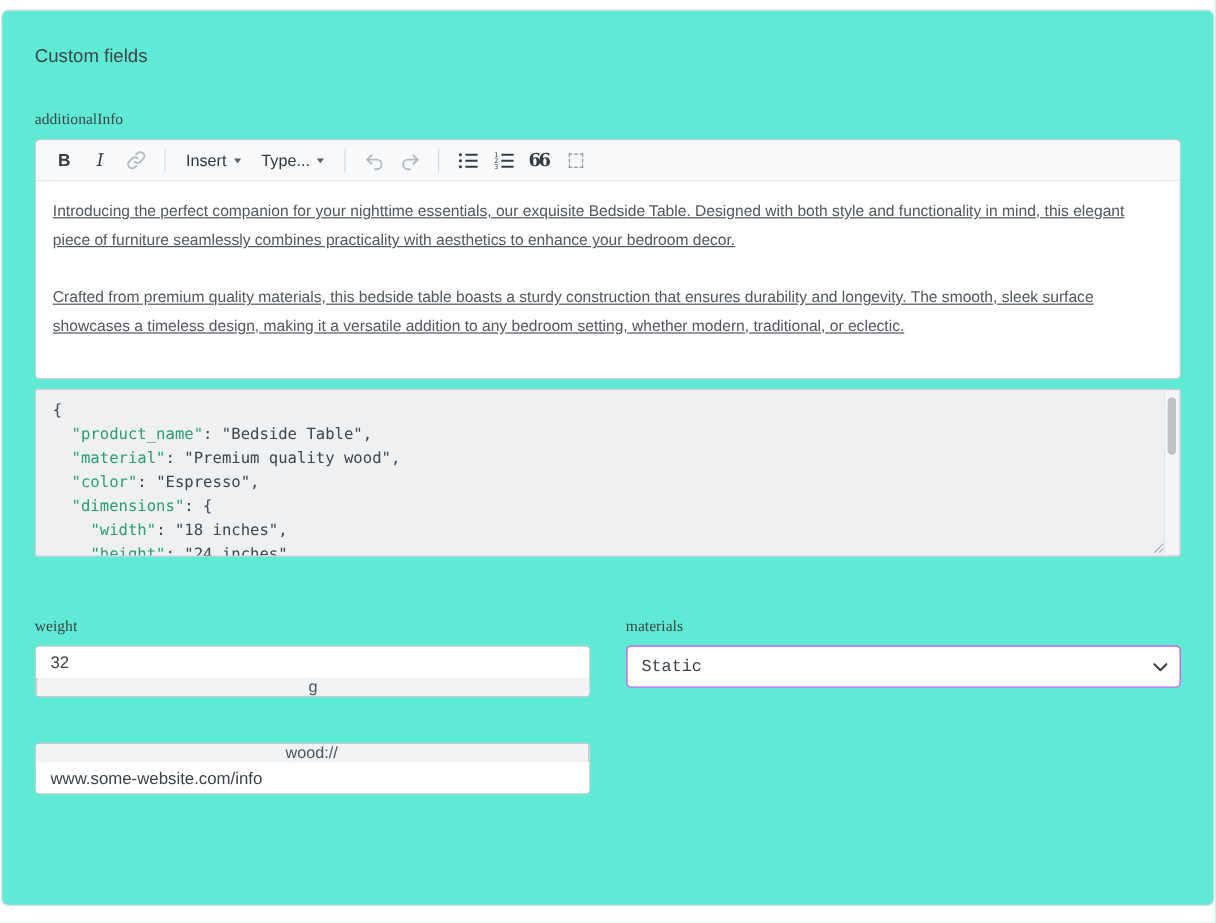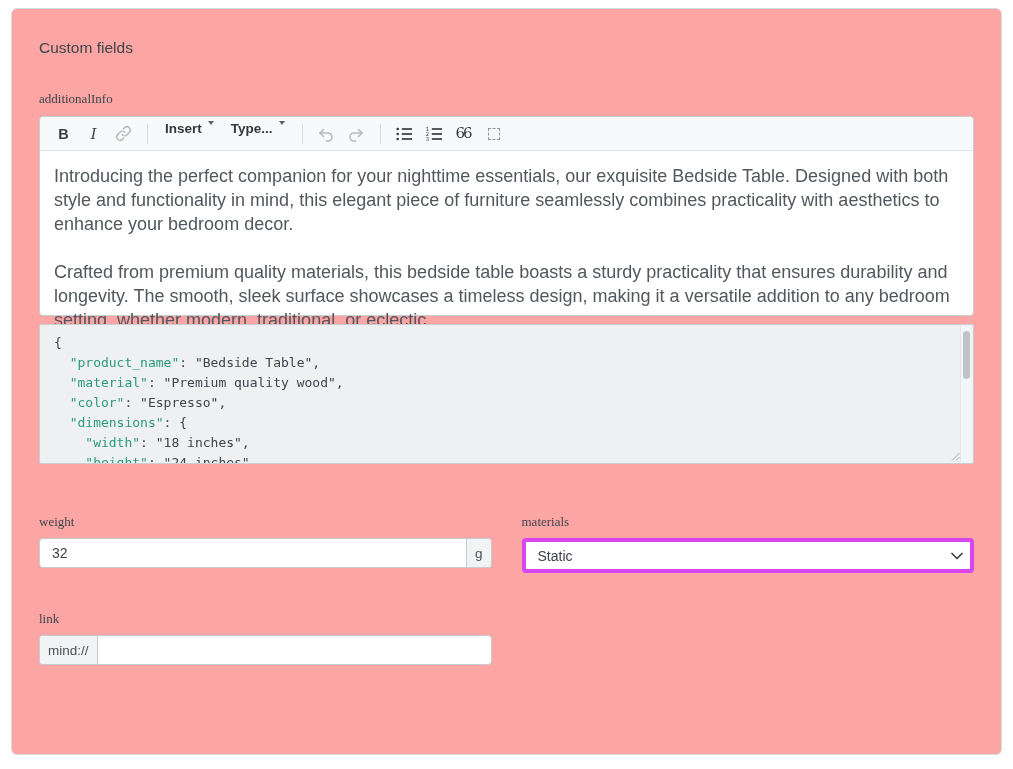--- a/index.html
+++ b/index.html
@@ -5,25 +5,25 @@
   * { box-sizing: border-box; }
   html, body { margin: 0; padding: 0; }
   body {
     width: 1013px; height: 769px;
     background: #ffffff;
     font-family: "Liberation Sans", sans-serif;
     color: #3f4449;
     overflow: hidden;
   }
   .panel {
-    margin: 8px 11px;
+    margin: 8px 1px;
     height: 747px;
     border: 1px solid #d9dcdf;
     border-radius: 6px;
-    background: #fca5a5;
+    background: #5eead4;
     padding: 0 27px;
   }
   .panel-title {
     margin: 0;
     padding-top: 30px;
     font-size: 15.5px;
     font-weight: 500;
     color: #3f4449;
   }
   .field-label { font-size: 13px; color: #3f4449; font-family: Liberation Serif, serif; }
@@ -51,45 +51,45 @@
     width: 27px; height: 26px;
     border: 0; background: transparent;
     color: #373c42; cursor: pointer; padding: 0;
     font-family: inherit;
   }
   .tb-bold { font-weight: 700; font-size: 14.5px; }
   .tb-italic { font-style: italic; font-family: "DejaVu Serif", serif; font-size: 14.5px; }
   .muted { color: #b7bbc0; }
   .tb-divider { width: 1px; height: 20px; background: #d9dce0; margin: 0 7px; flex: 0 0 auto; }
   .tb-drop {
-    display: flex; align-items: flex-start; gap: 6px;
+    display: flex; align-items: center; gap: 6px;
     border: 0; background: transparent;
     height: 26px; padding: 0 7px;
     font-size: 13.5px; color: #33383d; cursor: pointer;
     font-family: inherit;
-    font-weight: bold;
   }
   .caret {
     width: 0; height: 0;
     border-left: 3.5px solid transparent;
     border-right: 3.5px solid transparent;
     border-top: 4px solid #5c6166;
   }
   .quote-glyph {
     font-family: "DejaVu Serif", serif;
-    font-weight: 400; font-size: 15px;
+    font-weight: 700; font-size: 15px;
     letter-spacing: -2px; line-height: 1;
     padding-right: 2px;
   }
   .dashed-box { width: 12px; height: 12px; border: 1px dashed #8f959b; }
   .editor-content {
     padding: 13px 14px;
-    font-size: 18px; line-height: 24px;
+    font-size: 13px; line-height: 24px;
     color: #52575e;
     cursor: text;
+    text-decoration: underline;
   }
   .editor-content p { margin: 0; }
   .editor-content p + p { margin-top: 24px; }
 
   
   .label-specs { margin-top: 42px; }
   .code-area {
     position: relative;
     margin-top: 8px;
     height: 140px;
@@ -122,50 +122,51 @@
   .fields-grid {
     margin-top: 50px;
     display: grid;
     grid-template-columns: 1fr 1fr;
     column-gap: 30px;
     row-gap: 38px;
   }
   .field .field-label { margin-bottom: 8px; }
   .input-group {
     display: flex; align-items: stretch;
-    height: 30px;
+    height: 43px;
     border: 1px solid #c6cbd0;
     border-radius: 4px;
     background: #fff;
     overflow: hidden;
+    flex-direction: column;
   }
   .input-group input {
     flex: 1; min-width: 0;
     border: 0; outline: none;
     padding: 0 12px;
     font-size: 14px; color: #3c4248;
     font-family: inherit; background: transparent;
   }
   .addon {
     display: flex; align-items: center; justify-content: center;
     background: #f1f3f4; color: #4c5257;
     font-size: 13.5px; padding: 0 8px;
     flex: 0 0 auto;
   }
   .addon-prefix { border-right: 1px solid #c6cbd0; }
   .addon-suffix { border-left: 1px solid #c6cbd0; }
   .select-wrap { position: relative; height: 35px; }
   .select-wrap select {
     width: 100%; height: 100%;
     appearance: none; -webkit-appearance: none;
-    border: 4px solid #d946ef; border-radius: 4px;
+    border: 1px solid #d946ef; border-radius: 4px;
     background: #fff;
     padding: 0 28px 0 12px;
     font-size: 14px; color: #3c4248;
-    font-family: Liberation Sans, sans-serif;
+    font-family: Liberation Mono, monospace;
     cursor: pointer;
   }
   .chevron { position: absolute; right: 11px; top: 50%; transform: translateY(-50%); pointer-events: none; }
   svg { display: block; }
 </style>
 </head>
 <body>
 
 <div class="panel">
 
@@ -237,21 +238,21 @@
       </button>
       <button class="tb-btn">
         <span class="quote-glyph">66</span>
       </button>
       <button class="tb-btn">
         <span class="dashed-box"></span>
       </button>
     </div>
     <div class="editor-content">
       <p>Introducing the perfect companion for your nighttime essentials, our exquisite Bedside Table. Designed with both style and functionality in mind, this elegant piece of furniture seamlessly combines practicality with aesthetics to enhance your bedroom decor.</p>
-      <p>Crafted from premium quality materials, this bedside table boasts a sturdy practicality that ensures durability and longevity. The smooth, sleek surface showcases a timeless design, making it a versatile addition to any bedroom setting, whether modern, traditional, or eclectic.</p>
+      <p>Crafted from premium quality materials, this bedside table boasts a sturdy construction that ensures durability and longevity. The smooth, sleek surface showcases a timeless design, making it a versatile addition to any bedroom setting, whether modern, traditional, or eclectic.</p>
     </div>
   </div>
 
   <div class="code-area">
     <div class="code-lines"><div class="code-line"><span class="tok-p">{</span></div><div class="code-line"><span class="tok-p">  </span><span class="tok-k">"product_name"</span><span class="tok-p">: </span><span class="tok-v">"Bedside Table"</span><span class="tok-p">,</span></div><div class="code-line"><span class="tok-p">  </span><span class="tok-k">"material"</span><span class="tok-p">: </span><span class="tok-v">"Premium quality wood"</span><span class="tok-p">,</span></div><div class="code-line"><span class="tok-p">  </span><span class="tok-k">"color"</span><span class="tok-p">: </span><span class="tok-v">"Espresso"</span><span class="tok-p">,</span></div><div class="code-line"><span class="tok-p">  </span><span class="tok-k">"dimensions"</span><span class="tok-p">: {</span></div><div class="code-line"><span class="tok-p">    </span><span class="tok-k">"width"</span><span class="tok-p">: </span><span class="tok-v">"18 inches"</span><span class="tok-p">,</span></div><div class="code-line"><span class="tok-p">    </span><span class="tok-k">"height"</span><span class="tok-p">: </span><span class="tok-v">"24 inches"</span></div></div>
     <div class="sb-track">
       <div class="sb-thumb"></div>
     </div>
     <span class="resize-handle">
       <svg width="9" height="9" viewBox="0 0 9 9" stroke="#a7abaf" stroke-width="1">
@@ -280,20 +281,20 @@
         </select>
         <span class="chevron">
           <svg width="12" height="8" viewBox="0 0 12 8" fill="none" stroke="#3c4248" stroke-width="1.7" stroke-linecap="round" stroke-linejoin="round">
             <polyline points="1,1.5 6,6.5 11,1.5"></polyline>
           </svg>
         </span>
       </div>
     </div>
 
     <div class="field">
-      <div class="field-label">link</div>
       <div class="input-group">
-        <span class="addon addon-prefix">mind://</span>
+        <span class="addon addon-prefix">wood://</span>
+        <input type="text" value="www.some-website.com/info" style="">
       </div>
     </div>
 
   </div>
 </div>
 
 </body></html>

